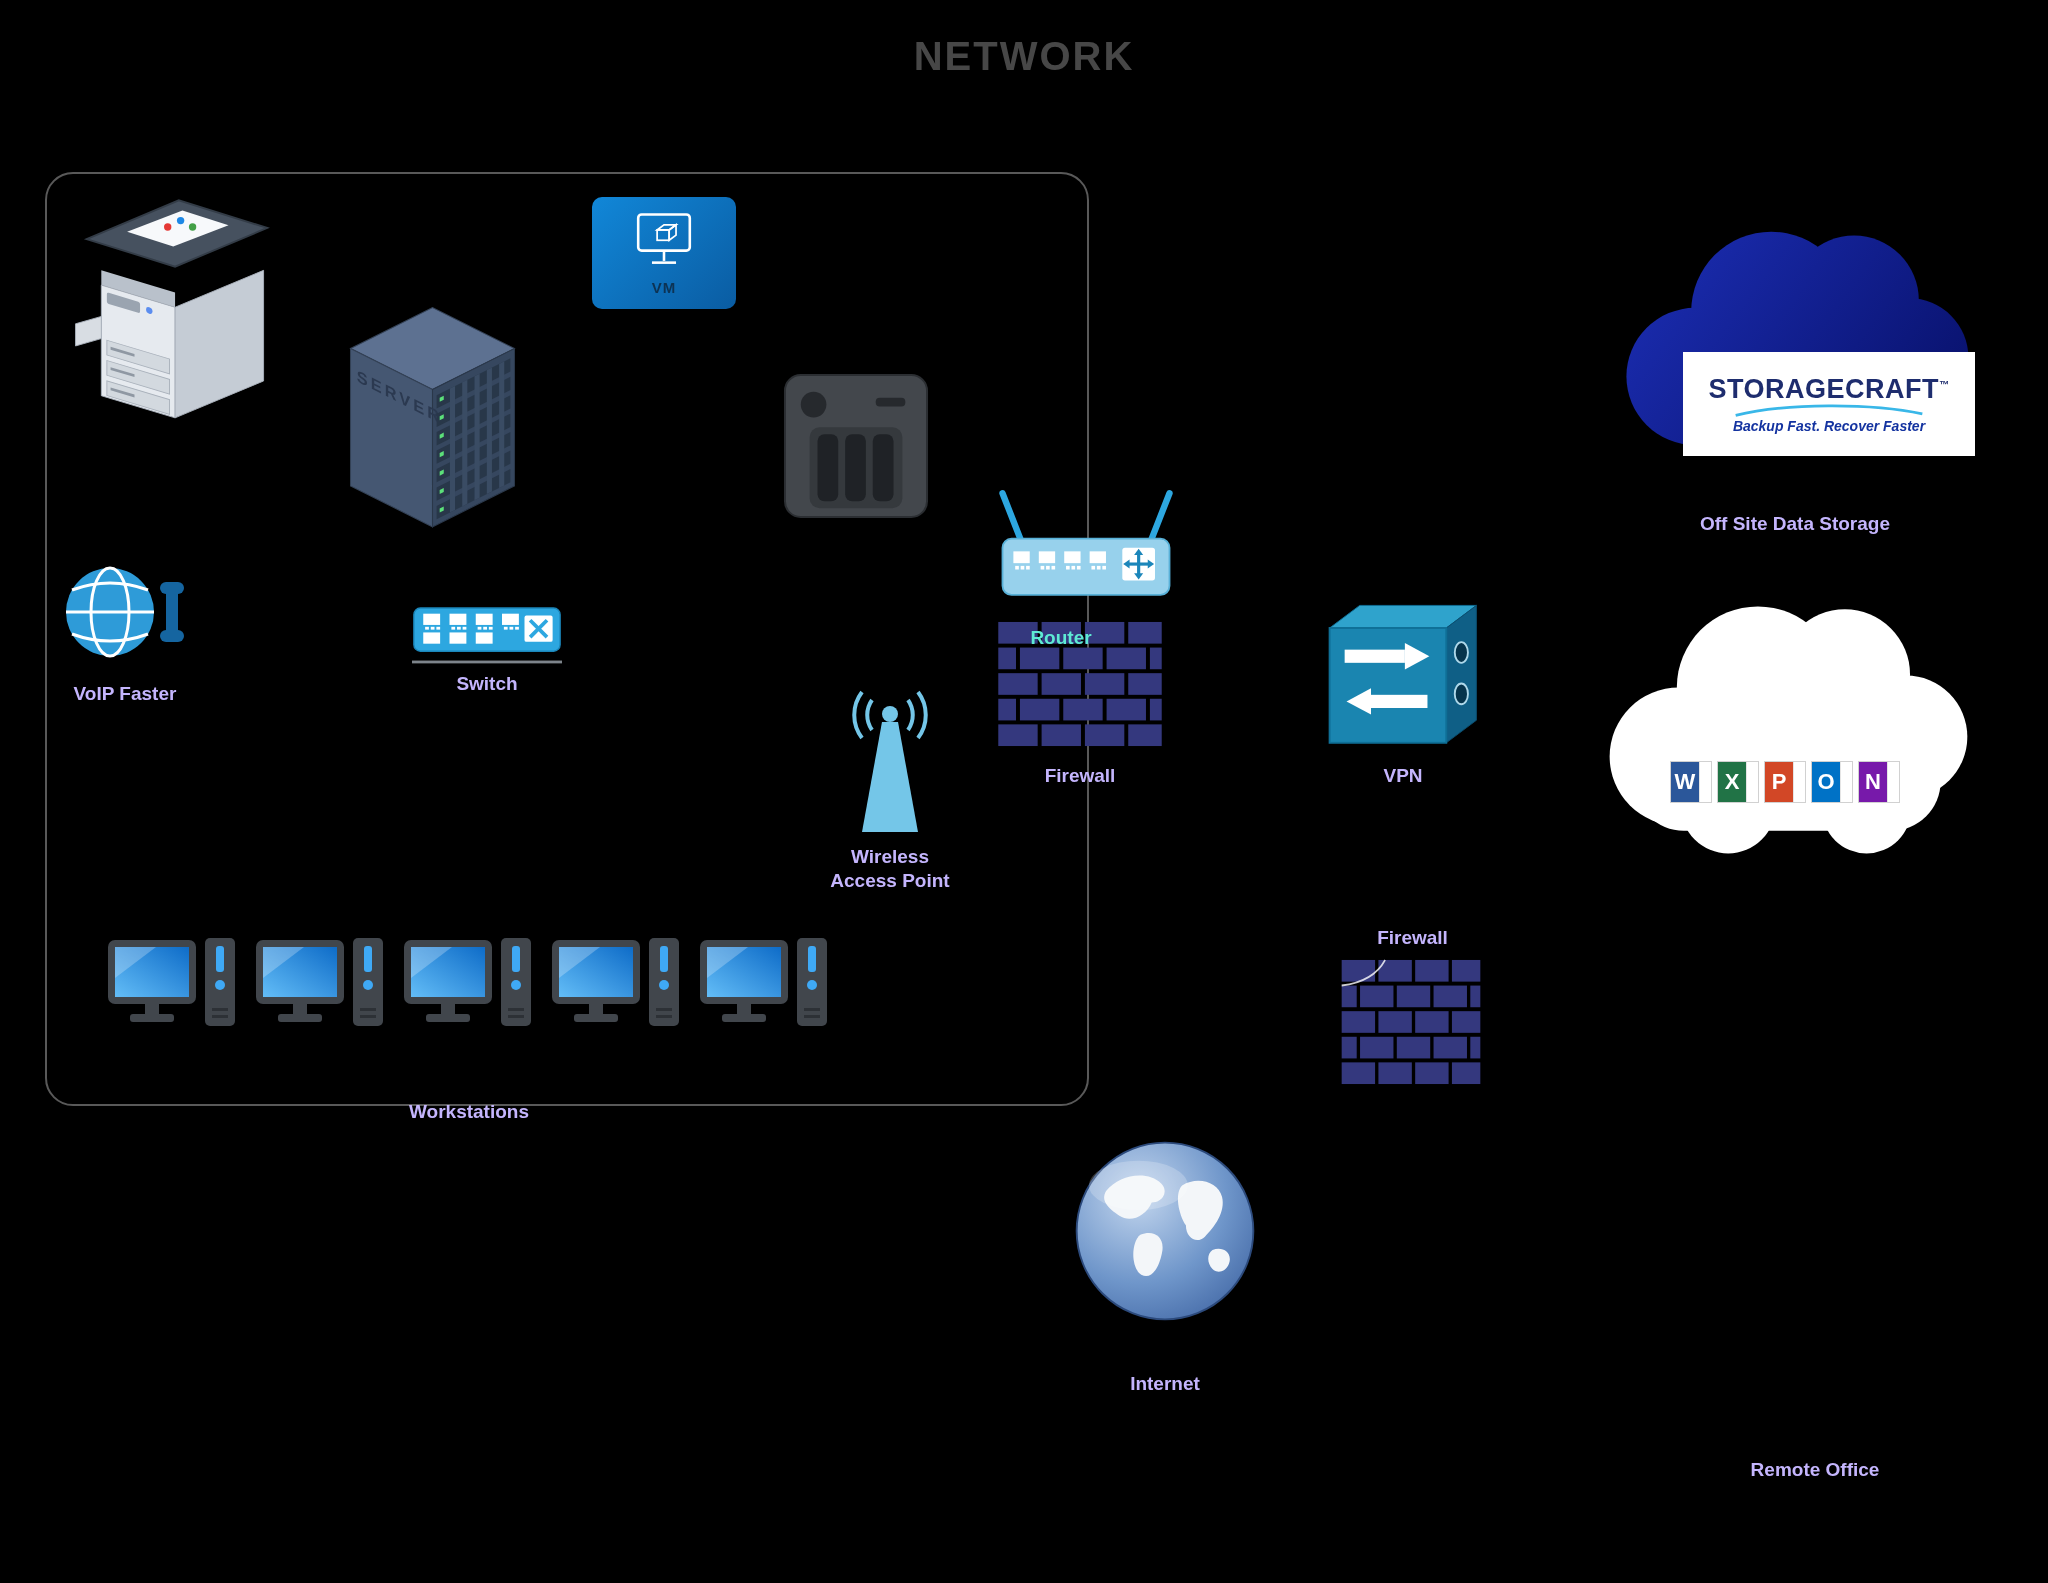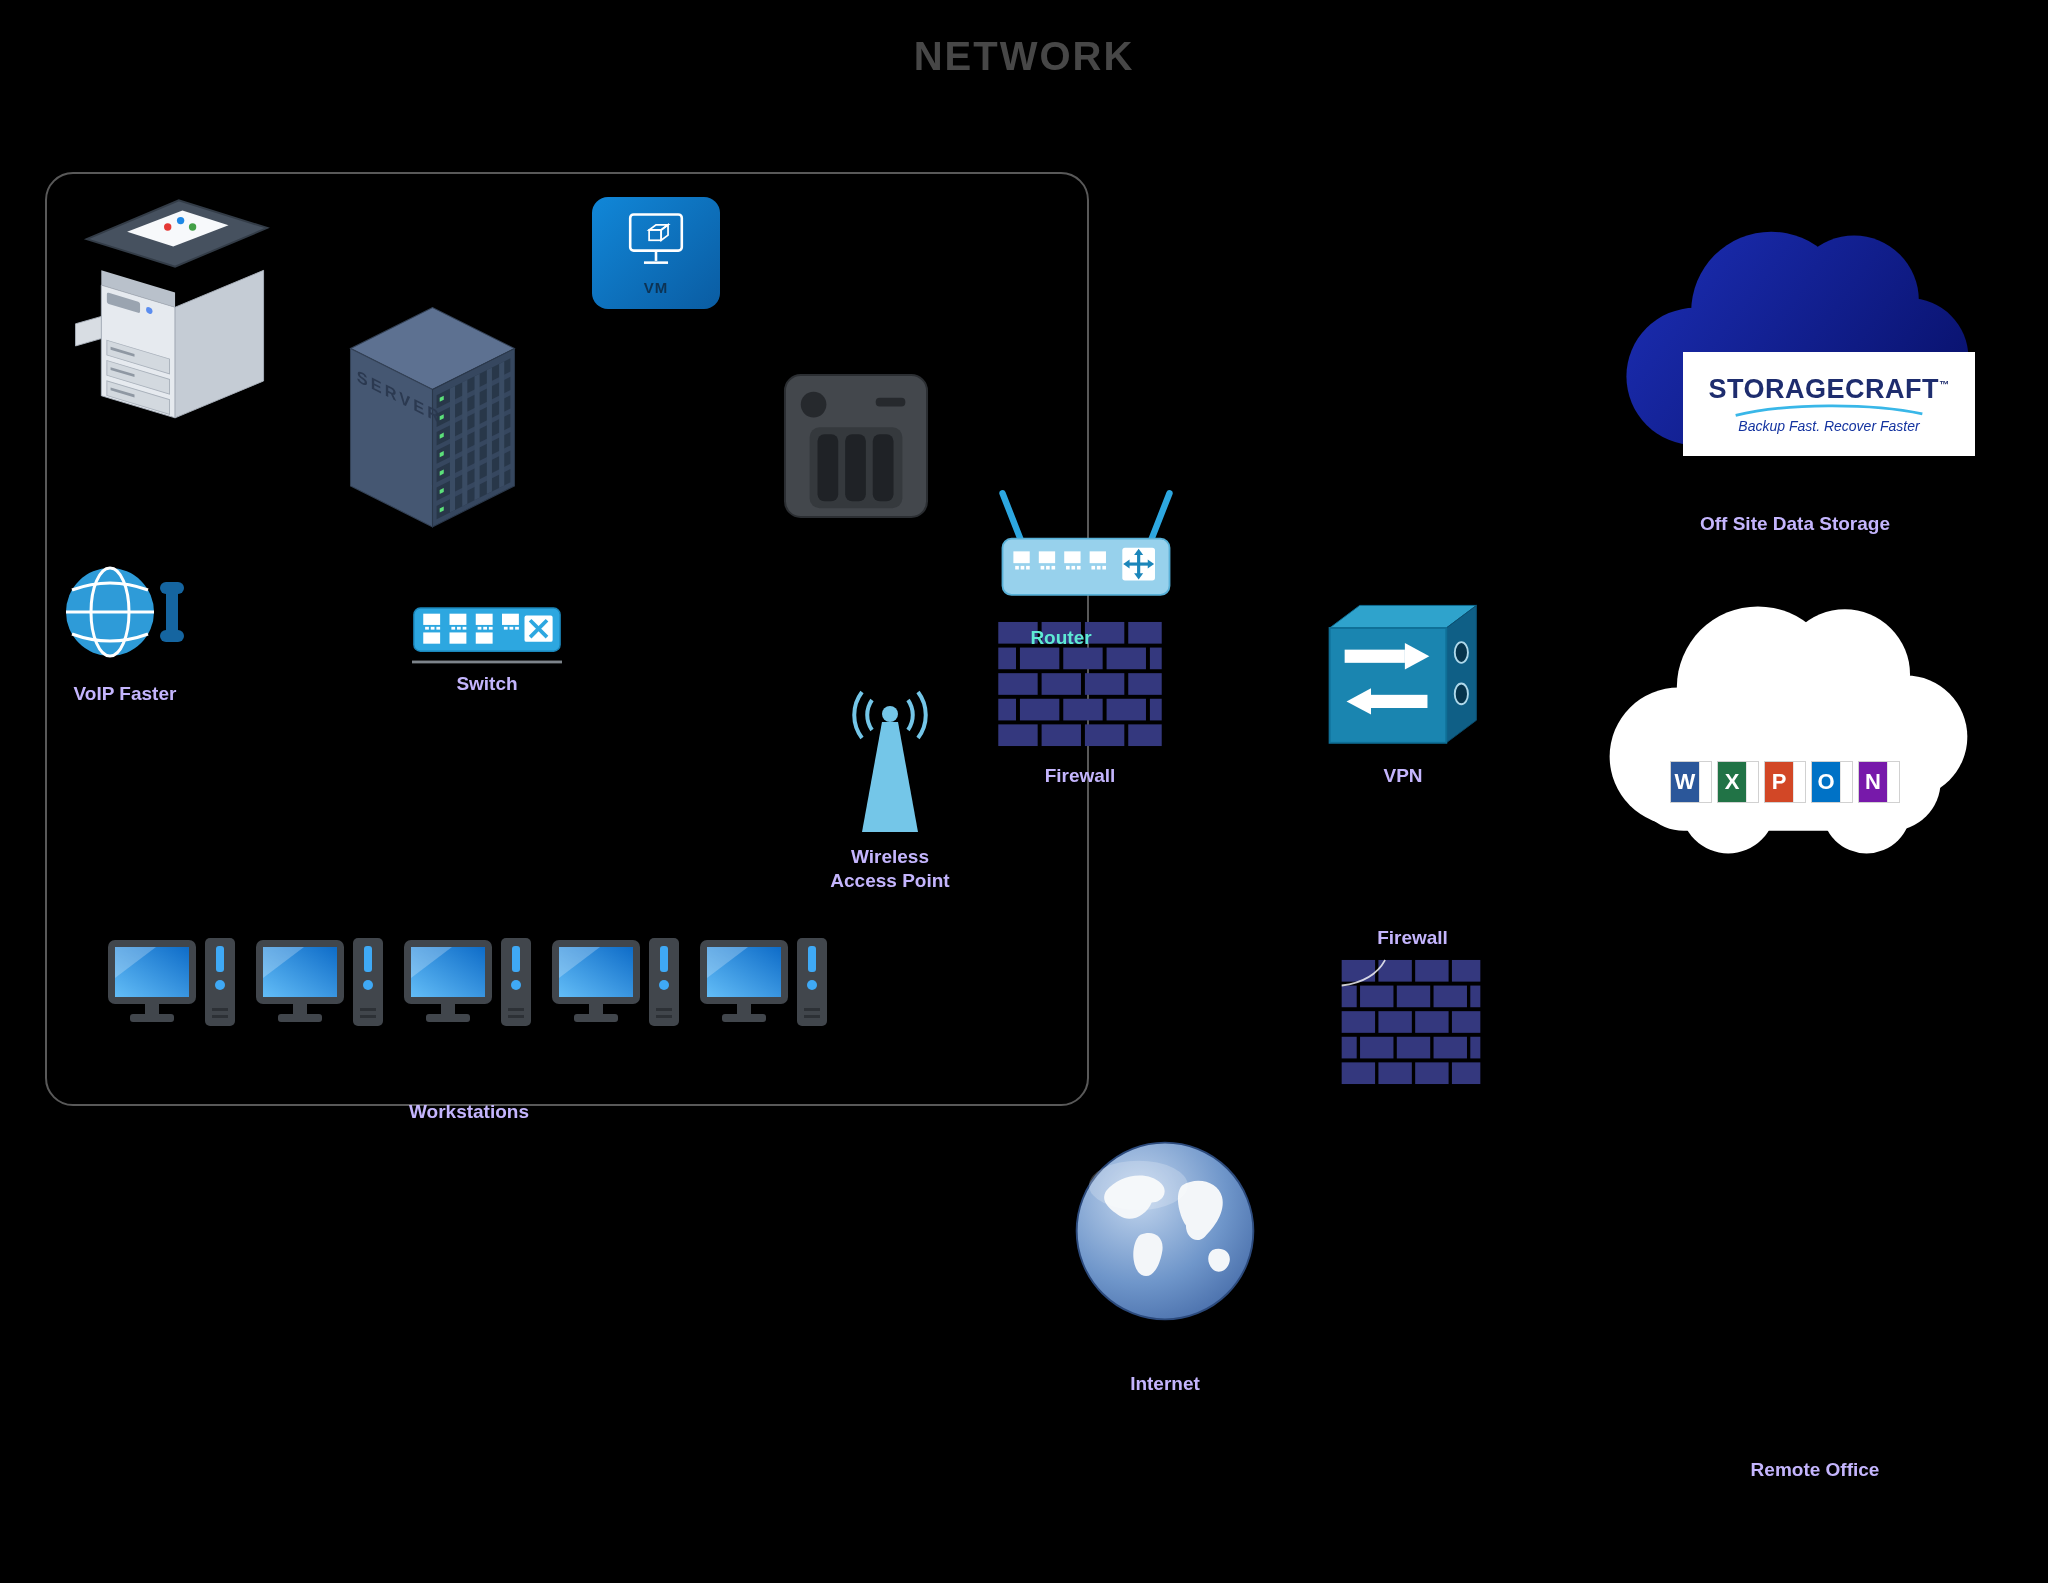--- a/index.html
+++ b/index.html
@@ -1,29 +1,29 @@
 <!DOCTYPE html>
 <html><head>
 <meta charset="utf-8">
 <style>
   html,body{margin:0;padding:0;background:#000;}
   .stage{position:relative;width:2048px;height:1583px;background:#000;font-family:"Liberation Sans",sans-serif;overflow:hidden;}
   .abs{position:absolute;}
   .label{position:absolute;font-weight:bold;font-size:19px;color:#c4b5fd;text-align:center;line-height:1.25;}
   .title{position:absolute;left:0;right:0;top:34px;text-align:center;font-size:40px;font-weight:bold;letter-spacing:2px;color:#474747;}
   .lan-box{position:absolute;left:45px;top:172px;width:1040px;height:930px;border:2px solid #595959;border-radius:28px;}
-  .vm-box{position:absolute;left:592px;top:197px;width:128px;height:112px;border-radius:16px;
+  .vm-box{position:absolute;left:592px;top:197px;width:144px;height:112px;border-radius:10px;
           background:linear-gradient(135deg,#1187d8,#0a5ca2);display:flex;flex-direction:column;align-items:center;justify-content:flex-start;padding-top:10px;box-sizing:border-box;}
   .vm-box .vm-text{font-weight:bold;font-size:15px;color:#0d3354;margin-top:2px;letter-spacing:1px;}
   .ws-row{position:absolute;left:108px;top:938px;display:flex;gap:18px;}
   .workstation{width:130px;height:100px;}
   .sc-box{position:absolute;left:1683px;top:352px;width:292px;height:104px;background:#ffffff;display:flex;flex-direction:column;align-items:center;justify-content:center;}
   .sc-brand{font-size:27px;font-weight:bold;color:#1e2d6e;letter-spacing:0.5px;line-height:1;}
   .sc-brand sup{font-size:10px;}
-  .sc-tagline{font-size:14px;font-weight:normal;font-style:italic;color:#1433a0;line-height:1;margin-top:2px;}
+  .sc-tagline{font-size:14px;font-weight:bold;font-style:italic;color:#1433a0;line-height:1;margin-top:2px;}
   .office-logo-row{position:absolute;left:1666px;top:652px;display:flex;align-items:center;gap:12px;}
   .office-word{font-size:60px;font-weight:bold;color:#eb3c00;line-height:1;}
   .office-apps{position:absolute;left:1671px;top:762px;display:flex;gap:7px;}
   .office-tile{width:40px;height:40px;display:flex;box-shadow:0 0 0 1px rgba(0,0,0,.18);}
   .tile-left{flex:1;display:flex;align-items:center;justify-content:center;color:#fff;font-weight:bold;font-size:22px;}
   .tile-right{width:11px;background:#fff;border-left:1px solid rgba(0,0,0,.1);}
 </style>
 </head>
 <body>
 

